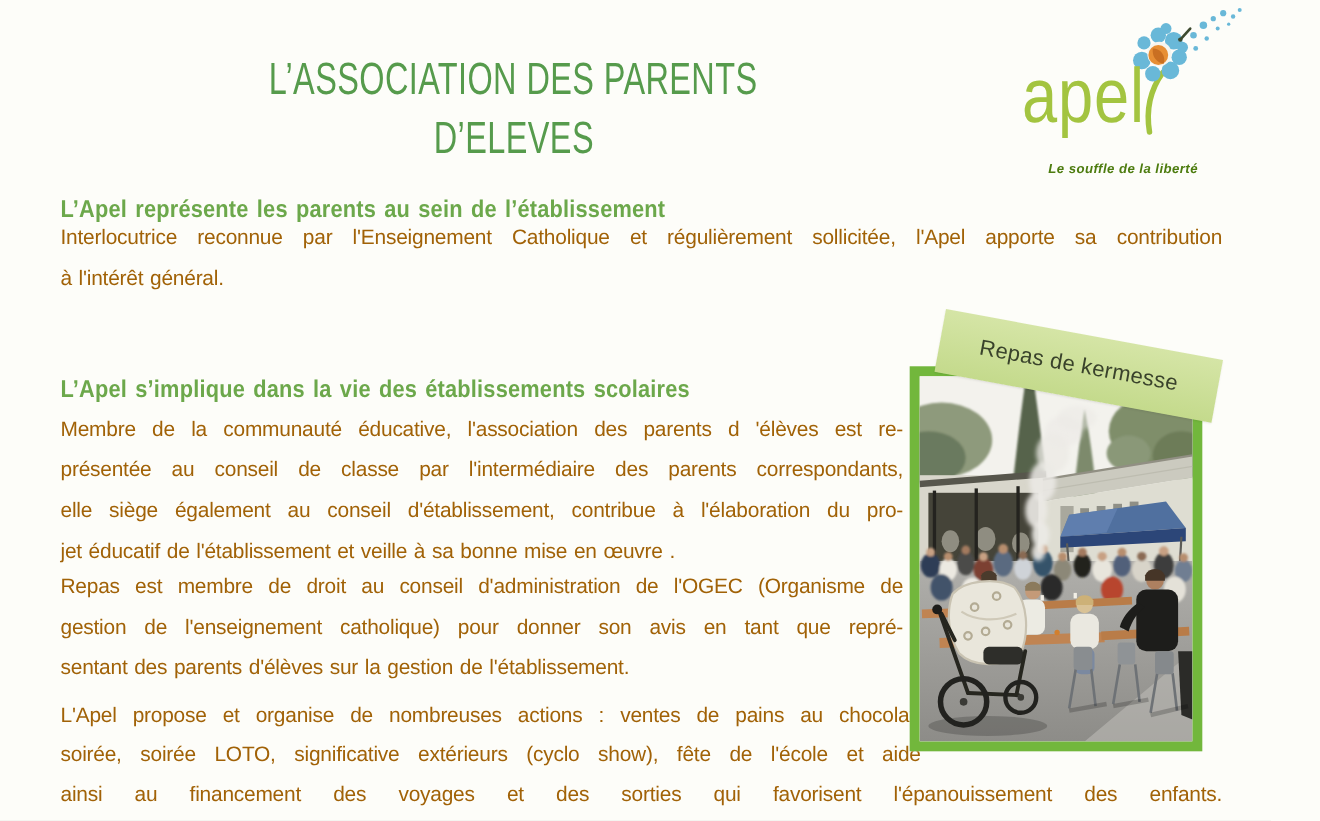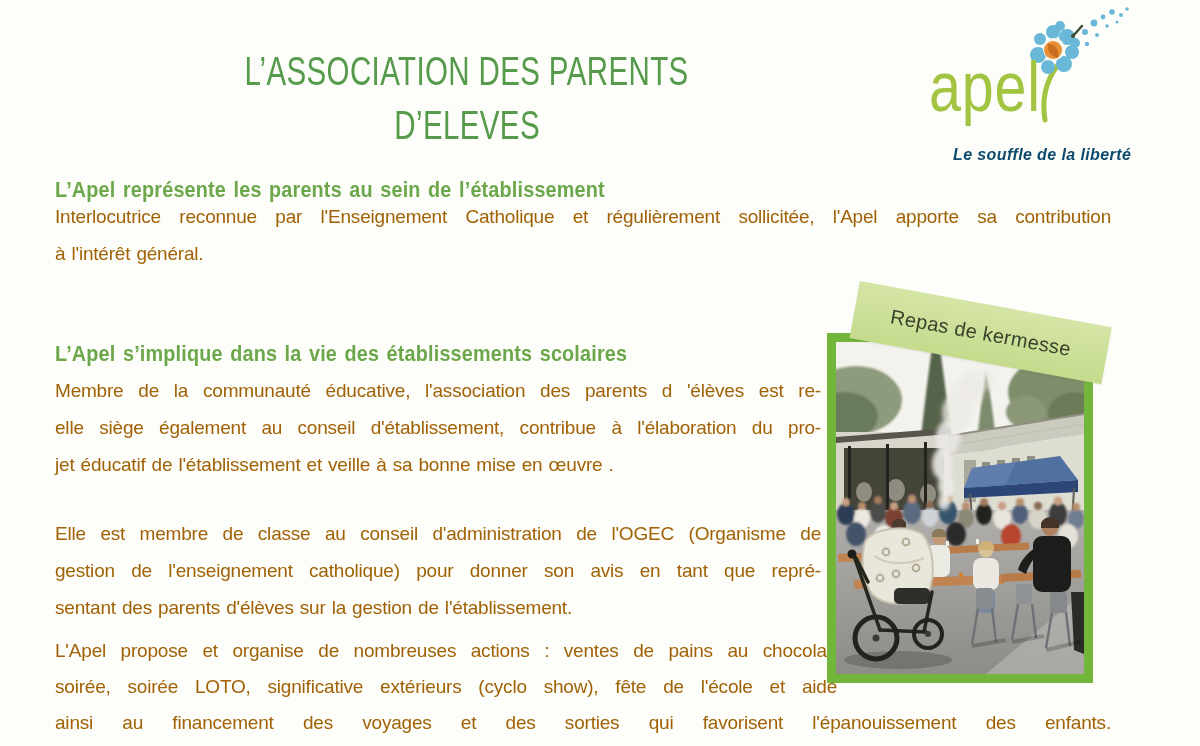--- a/index.html
+++ b/index.html
@@ -9,22 +9,22 @@
     background:#fdfdf9;overflow:hidden;color:#3f3f3f;
   }
   
   .title{position:absolute;left:55px;top:44px;width:824px;text-align:center;
          color:#569b4c;font-size:41px;line-height:54px;font-weight:400;}
   .title .tl{display:inline-block;transform:scaleX(.72);transform-origin:center;white-space:nowrap;letter-spacing:.5px;}
   
   .logo{position:absolute;left:915px;top:0;width:285px;height:180px;}
   .wordmark{position:absolute;left:14px;top:52px;font-size:70px;line-height:70px;
             color:#a3c440;font-weight:400;transform:scaleX(.82);transform-origin:left center;letter-spacing:1px;}
-  .tagline{position:absolute;left:38px;top:146px;font-size:16px;font-style:italic;
-           color:#0c4a6e;letter-spacing:.4px;white-space:nowrap;font-weight:700;}
+  .tagline{position:absolute;left:38px;top:146px;font-size:12px;font-style:italic;
+           color:#4d7c0f;letter-spacing:.4px;white-space:nowrap;font-weight:700;}
   .dandelion{position:absolute;left:100px;top:2px;}
   
   .subhead{position:absolute;left:55px;font-size:22px;line-height:28px;font-weight:700;
            color:#6ca84b;transform:scaleX(.9);transform-origin:left center;
            white-space:nowrap;word-spacing:2px;letter-spacing:.2px;}
   #sub1{top:158px;}
   #sub2{top:322px;}
   
   .para{position:absolute;left:55px;font-size:19px;line-height:37px;color:#a16207;
         letter-spacing:-.2px;word-spacing:1px;}
@@ -100,25 +100,26 @@
 
   <h2 class="subhead" id="sub1">L’Apel représente les parents au sein de l’établissement</h2>
   <div class="para" id="p1">
       <div class="tline">Interlocutrice reconnue par l'Enseignement Catholique et régulièrement sollicitée, l'Apel apporte sa contribution</div>
       <div class="tline">à l'intérêt général.</div>
     </div>
 
   <h2 class="subhead" id="sub2">L’Apel s’implique dans la vie des établissements scolaires</h2>
   <div class="para" id="p2">
       <div class="tline">Membre de la communauté éducative, l'association des parents d 'élèves est re-</div>
+      <div class="tline">présentée au conseil de classe par l'intermédiaire des parents correspondants,</div>
       <div class="tline">elle siège également au conseil d'établissement, contribue à l'élaboration du pro-</div>
       <div class="tline">jet éducatif de l'établissement et veille à sa bonne mise en œuvre .</div>
     </div>
   <div class="para" id="p3">
-      <div class="tline">Elle est membre de classe au conseil d'administration de l'OGEC (Organisme de</div>
+      <div class="tline">Repas est membre de droit au conseil d'administration de l'OGEC (Organisme de</div>
       <div class="tline">gestion de l'enseignement catholique) pour donner son avis en tant que repré-</div>
       <div class="tline">sentant des parents d'élèves sur la gestion de l'établissement.</div>
     </div>
   <div class="para" id="p4">
       <div class="tline">L'Apel propose et organise de nombreuses actions : ventes de pains au chocolat,</div>
       <div class="tline">soirée, soirée LOTO, significative extérieurs (cyclo show), fête de l'école et aide</div>
       <div class="tline">ainsi au financement des voyages et des sorties qui favorisent l'épanouissement des enfants.</div>
     </div>
 
   <div class="photo-frame">

